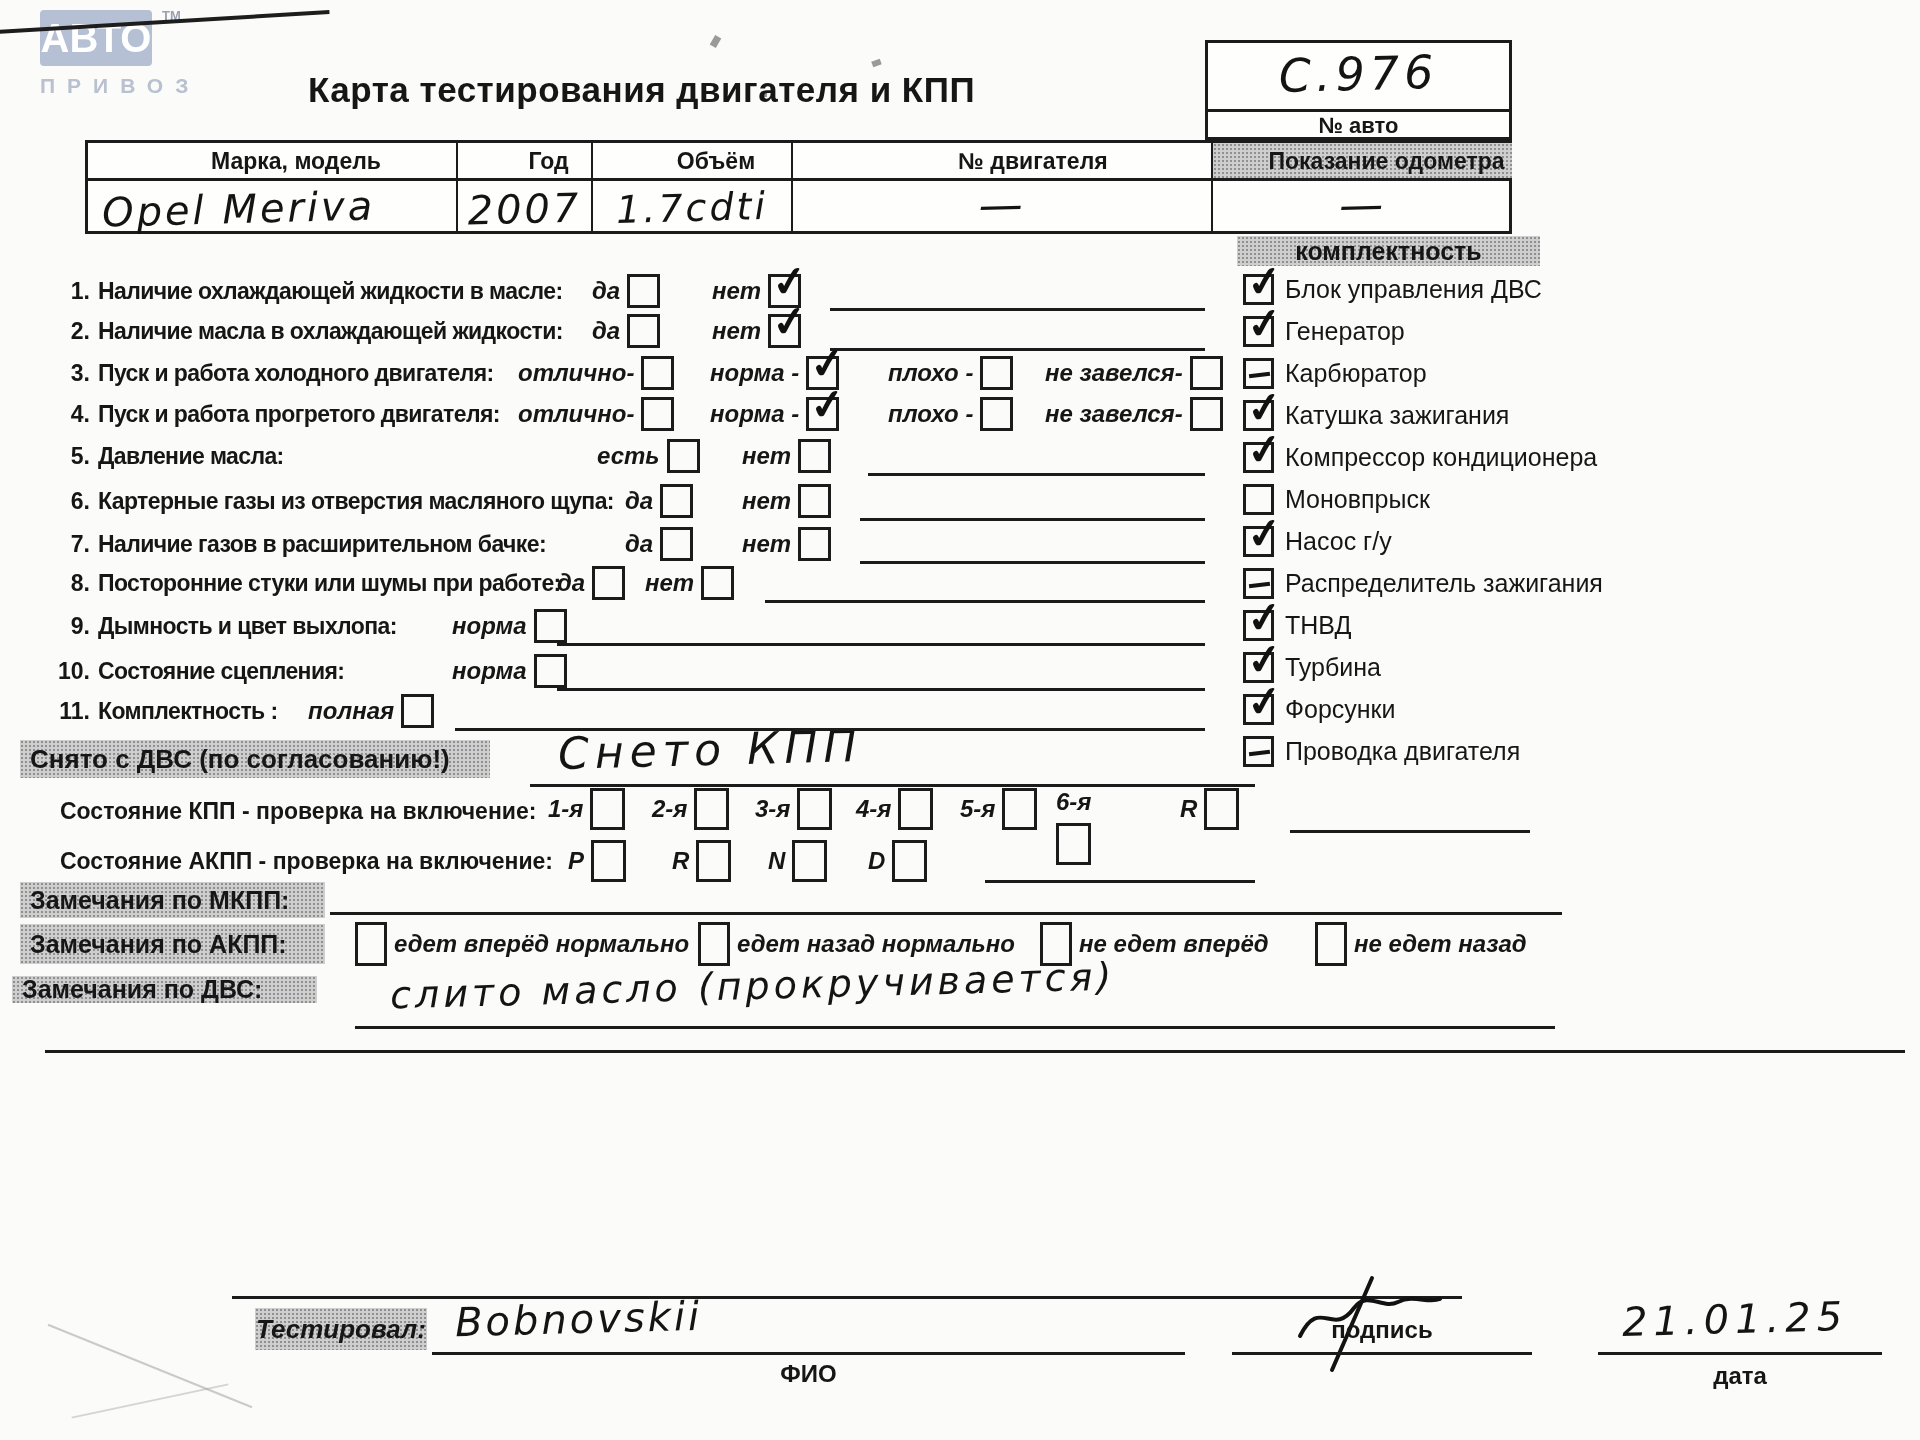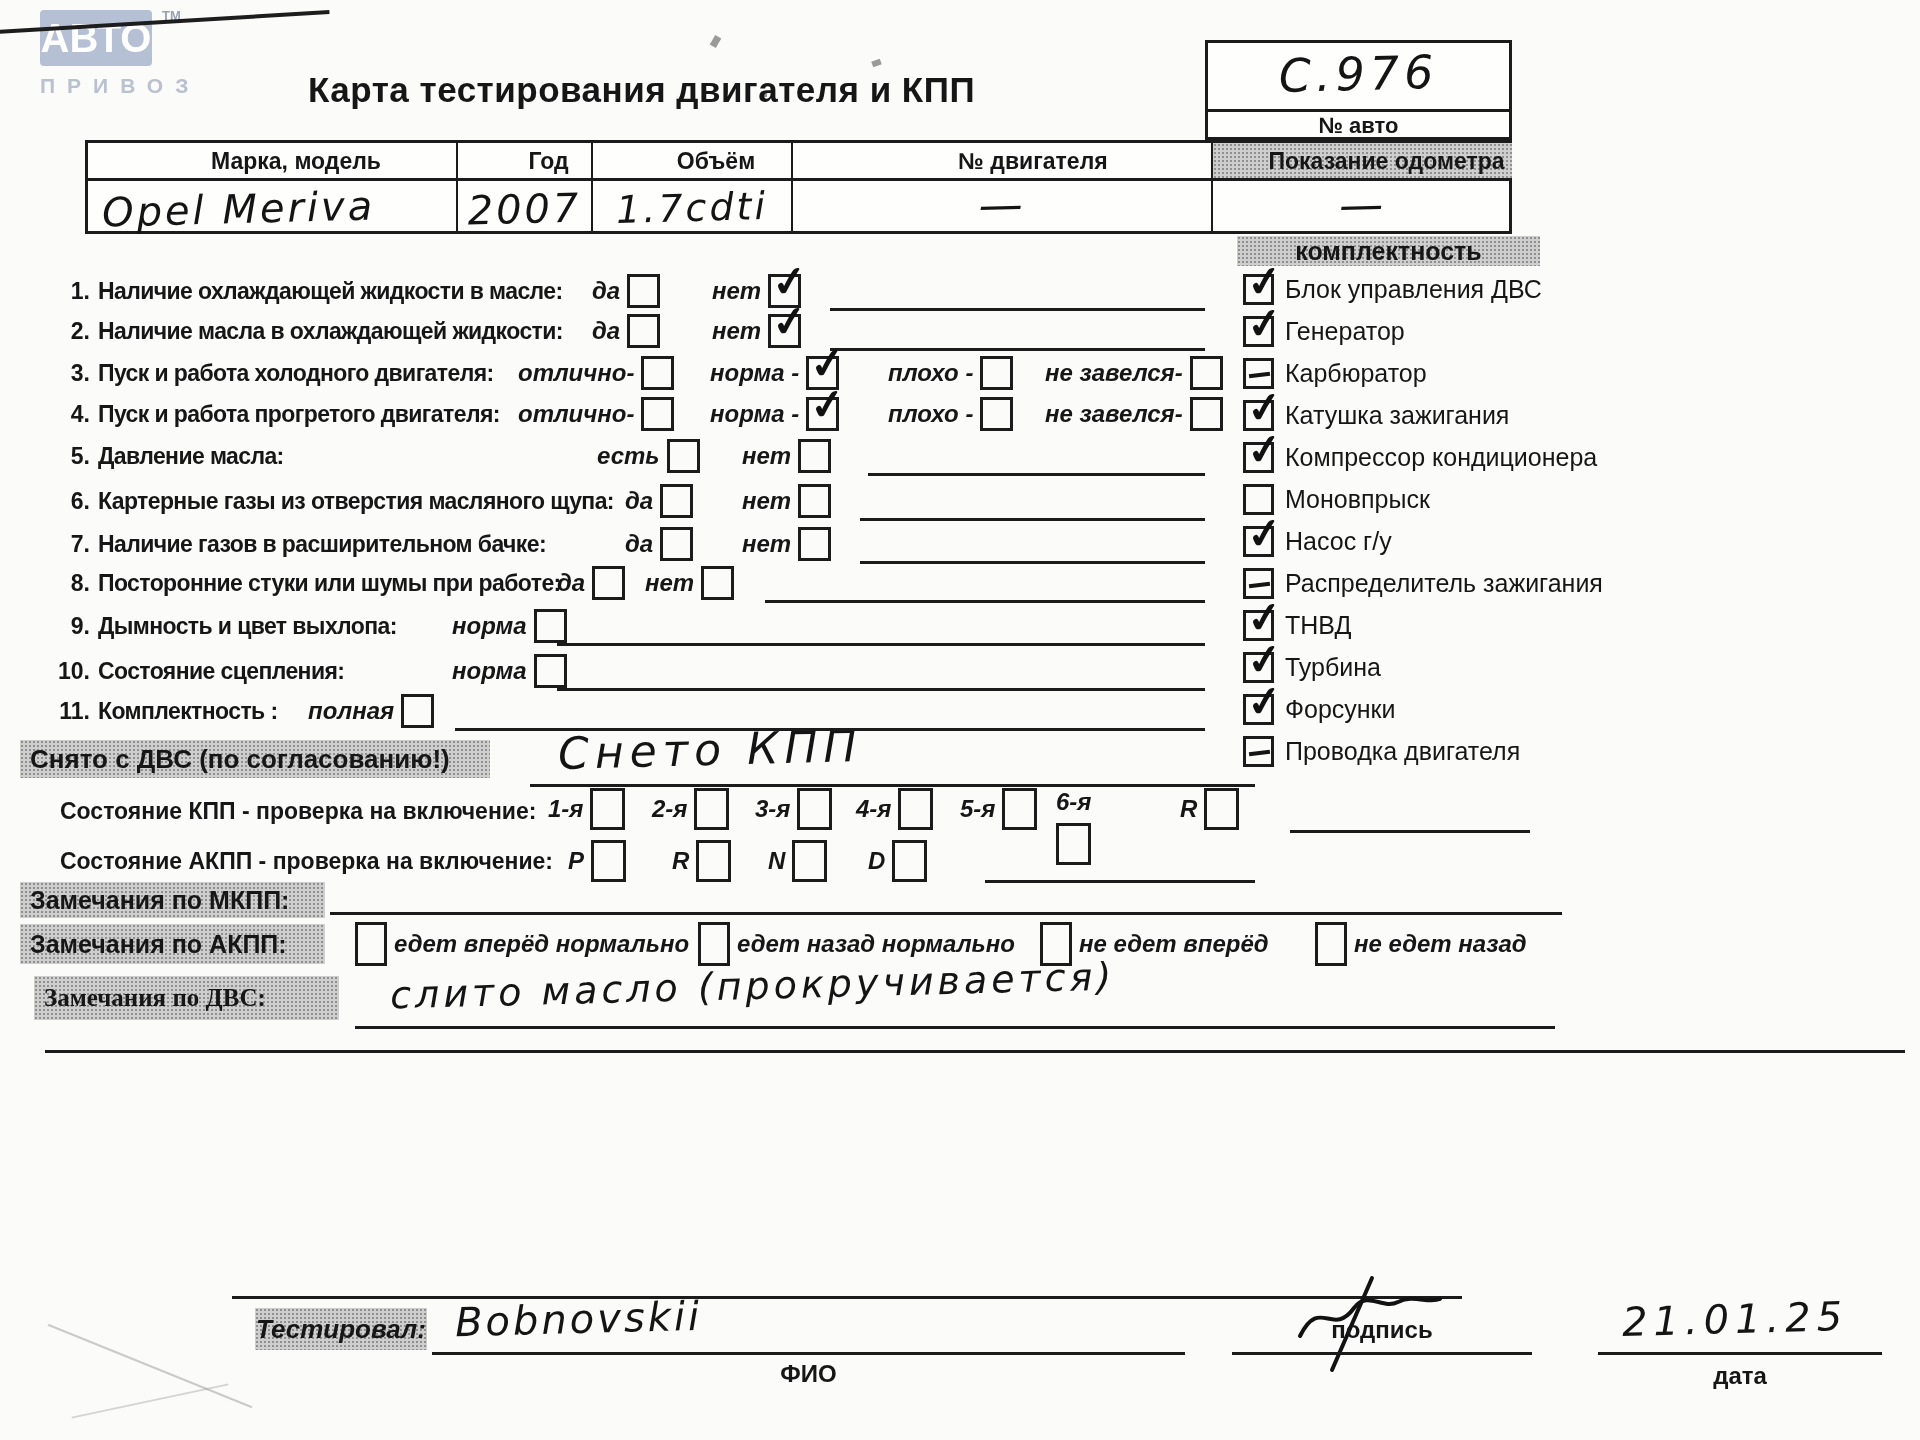--- a/index.html
+++ b/index.html
@@ -94,21 +94,21 @@
   <div class="line" style="left:1290px;top:830px;width:240px;"></div>
 
   <div class="abs bold" style="left:60px;top:848px;font-size:23px;white-space:nowrap;">Состояние АКПП - проверка на включение:</div>
   <div class="line" style="left:985px;top:880px;width:270px;"></div>
 
   <div class="abs shade barlabel" style="left:20px;top:882px;width:305px;height:36px;">Замечания по МКПП:</div>
   <div class="line" style="left:330px;top:912px;width:1232px;"></div>
 
   <div class="abs shade barlabel" style="left:20px;top:924px;width:305px;height:40px;">Замечания по АКПП:</div>
 
-  <div class="abs shade barlabel" style="left:34px;top:976px;width:305px;height:44px;font-family:Liberation Serif, serif;">Замечания по ДВС:</div>
+  <div class="abs shade barlabel" style="left:12px;top:976px;width:305px;height:27px;">Замечания по ДВС:</div>
   <div class="abs hw" style="left:390px;top:964px;font-size:38px;letter-spacing:4px;">слито масло (прокручивается)</div>
   <div class="line" style="left:355px;top:1026px;width:1200px;"></div>
   <div class="line" style="left:45px;top:1050px;width:1860px;"></div>
 
   <div class="line" style="left:232px;top:1296px;width:1230px;"></div>
   <div class="abs shade" style="left:255px;top:1308px;width:172px;height:42px;display:flex;align-items:center;justify-content:center;">
     <span class="bold" style="font-size:26px;font-style:italic;">Тестировал:</span>
   </div>
   <div class="abs hw" style="left:455px;top:1296px;font-size:40px;">Bobnovskii</div>
   <div class="line" style="left:432px;top:1352px;width:753px;"></div>

